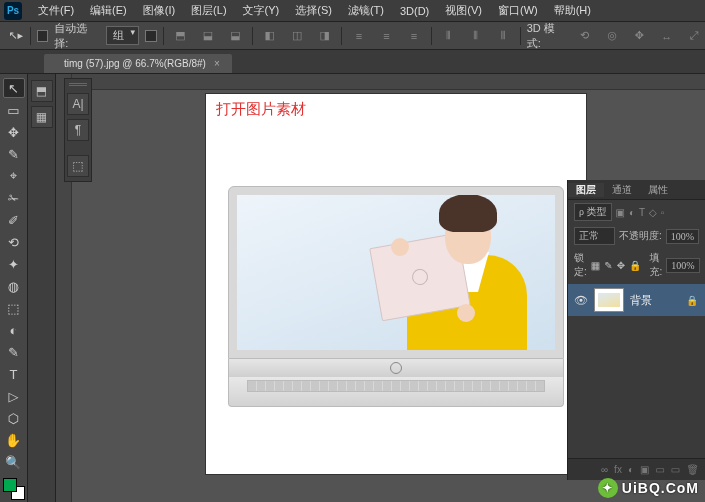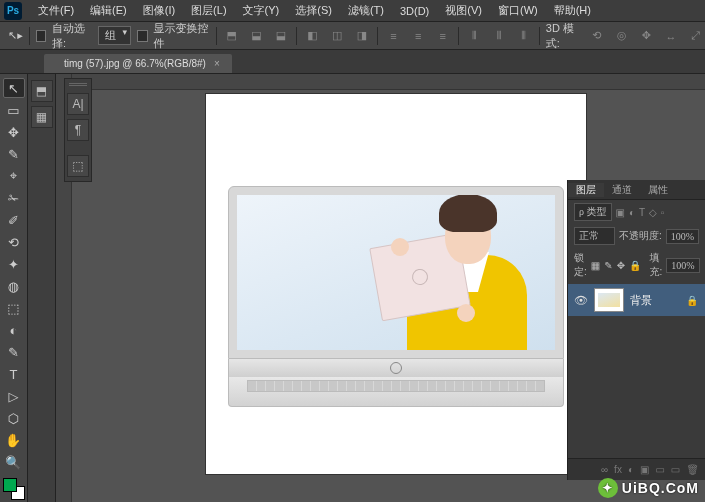--- a/index.html
+++ b/index.html
@@ -46,21 +46,21 @@
 .hand { position: absolute; width: 18px; height: 18px; background: #f4d3bd; border-radius: 50%; }
 .hand.h1 { bottom: 94px; left: -6px; }
 .hand.h2 { bottom: 28px; left: 60px; }
 .hinge { height: 18px; background: linear-gradient(#e6e6e6,#cfcfcf); display: flex; align-items: center; justify-content: center; border-left: 1px solid #bbb; border-right: 1px solid #bbb; }
 .hp-logo { width: 12px; height: 12px; border: 1px solid #888; border-radius: 50%; }
 .keyboard { height: 30px; background: linear-gradient(#e8e8e8,#d2d2d2); border: 1px solid #bbb; border-top: none; border-radius: 0 0 4px 4px; position: relative; }
 .keys { position: absolute; top: 3px; left: 18px; right: 18px; height: 12px; background: repeating-linear-gradient(90deg,#c8c8c8 0,#c8c8c8 8px,#d8d8d8 8px,#d8d8d8 9px); border: 1px solid #bbb; }
 .right-dock { width: 138px; background: #3a3a3a; border-left: 1px solid #222; position: absolute; right: 0; top: 180px; bottom: 22px; display: flex; flex-direction: column; }
 .panel-tabs { display: flex; background: #333; height: 20px; align-items: center; border-bottom: 1px solid #222; }
 .panel-tabs span { padding: 0 8px; font-size: 10px; color: #aaa; }
-.panel-tabs span.active { color: #eee; background: #3a3a3a; }
+.panel-tabs span.active { color: #eee; background: #3a3a3a; font-weight: bold; }
 .panel-row { display: flex; align-items: center; padding: 3px 6px; gap: 4px; font-size: 10px; color: #bbb; }
 .panel-row .field { background: #2d2d2d; border: 1px solid #555; padding: 1px 4px; flex: 0 0 auto; font-family: Liberation Serif, serif; }
 .small-icons { display: flex; gap: 4px; padding: 3px 6px; color: #888; font-size: 10px; }
 .layer-list { flex: 1; background: #3a3a3a; padding-top: 2px; }
 .layer-item { display: flex; align-items: center; padding: 4px 6px; gap: 6px; background: #415e7d; }
 .eye { width: 14px; text-align: center; color: #ddd; }
 .thumb { width: 30px; height: 24px; background: #fff; border: 1px solid #888; display: flex; align-items: center; justify-content: center; }
 .thumb-inner { width: 22px; height: 14px; background: linear-gradient(160deg,#dce8f3,#f2e0a0); }
 .layer-name { flex: 1; color: #eee; }
 .lock { color: #ccc; font-size: 10px; }
@@ -86,21 +86,20 @@
   <span class="item">帮助(H)</span>
 </div>
 
 <div class="options-bar">
   <div class="move-icon">↖▸</div>
   <div class="sep"></div>
   <span class="chk"></span>
   <span>自动选择:</span>
   <span class="sel">组</span>
   <span class="chk"></span>
-  <span>显示变换控件</span>
   <div class="sep"></div>
   <div class="icon-btn">⬒</div>
   <div class="icon-btn">⬓</div>
   <div class="icon-btn">⬓</div>
   <div class="sep"></div>
   <div class="icon-btn">◧</div>
   <div class="icon-btn">◫</div>
   <div class="icon-btn">◨</div>
   <div class="sep"></div>
   <div class="icon-btn">≡</div>
@@ -154,20 +153,21 @@
 
   <div class="mini-panel">
     <div class="mini-btn">⬒</div>
     <div class="mini-btn">▦</div>
   </div>
 
   <div class="canvas-area">
     <div class="ruler-v"></div>
     <div class="ruler-h"></div>
     <div class="canvas">
+      <div class="annot">打开图片素材</div>
       <div class="laptop">
         <div class="screen-bezel">
           <div class="screen">
             <div class="person">
               <div class="torso"></div>
               <div class="collar"></div>
               <div class="held"></div>
               <div class="hand h1"></div>
               <div class="hand h2"></div>
               <div class="head"></div>

